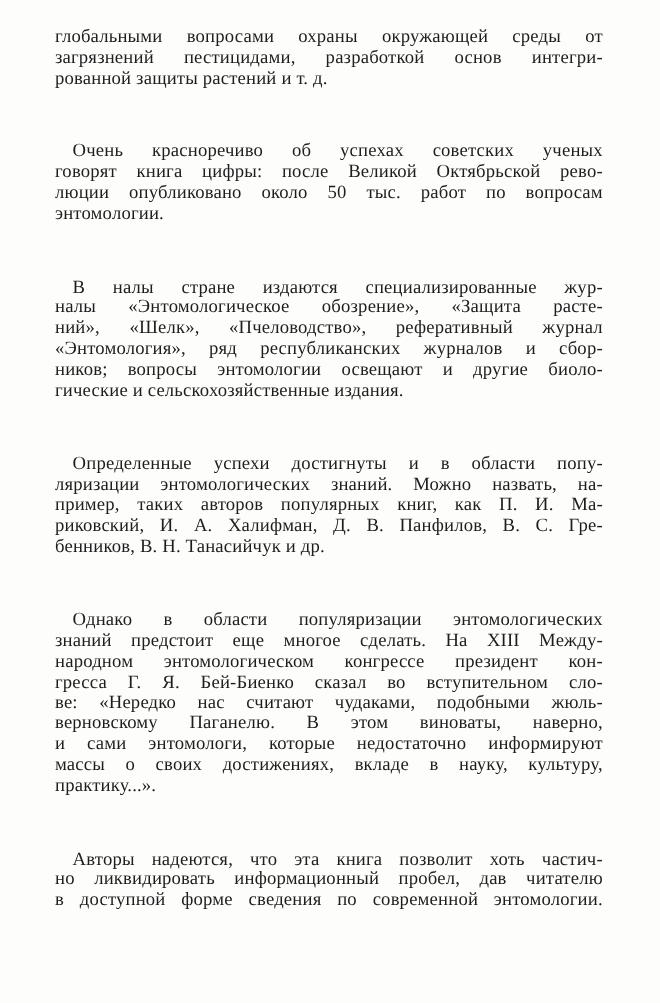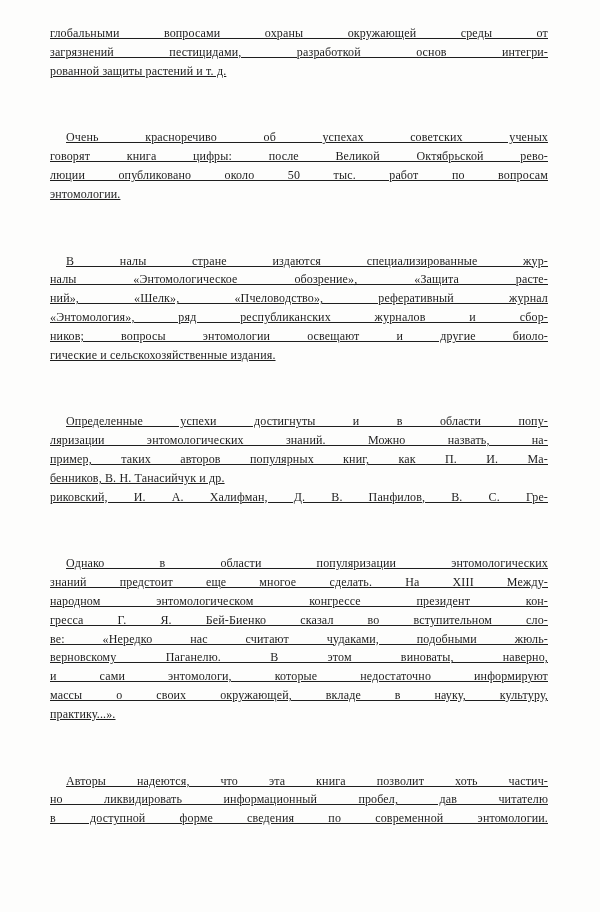--- a/index.html
+++ b/index.html
@@ -21,27 +21,26 @@
     left: 50px;
     top: 24px;
     width: 498px;
     color: #1e1e1e;
   }
   .para {
     margin: 0;
     padding: 0;
   }
   .ln {
-    font-size: 12px;
+    font-size: 17px;
     line-height: 18.8px;
     letter-spacing: 0.15px;
     white-space: normal;
     text-align: justify;
     text-align-last: justify;
-    text-decoration: underline;
   }
   .ln.last {
     text-align: right;
     text-align-last: left;
   }
   .ln.ind {
     text-indent: 16px;
     margin-top: 48px;
   }
 </style>
@@ -70,33 +69,33 @@
       <div class="ln">ний», «Шелк», «Пчеловодство», реферативный журнал</div>
       <div class="ln">«Энтомология», ряд республиканских журналов и сбор-</div>
       <div class="ln">ников; вопросы энтомологии освещают и другие биоло-</div>
       <div class="ln last">гические и сельскохозяйственные издания.</div>
     </div>
 
     <div class="para">
       <div class="ln ind">Определенные успехи достигнуты и в области попу-</div>
       <div class="ln">ляризации энтомологических знаний. Можно назвать, на-</div>
       <div class="ln">пример, таких авторов популярных книг, как П. И. Ма-</div>
+      <div class="ln">риковский, И. А. Халифман, Д. В. Панфилов, В. С. Гре-</div>
       <div class="ln last">бенников, В. Н. Танасийчук и др.</div>
-      <div class="ln">риковский, И. А. Халифман, Д. В. Панфилов, В. С. Гре-</div>
     </div>
 
     <div class="para">
       <div class="ln ind">Однако в области популяризации энтомологических</div>
       <div class="ln">знаний предстоит еще многое сделать. На XIII Между-</div>
       <div class="ln">народном энтомологическом конгрессе президент кон-</div>
       <div class="ln">гресса Г. Я. Бей-Биенко сказал во вступительном сло-</div>
       <div class="ln">ве: «Нередко нас считают чудаками, подобными жюль-</div>
       <div class="ln">верновскому Паганелю. В этом виноваты, наверно,</div>
       <div class="ln">и сами энтомологи, которые недостаточно информируют</div>
-      <div class="ln">массы о своих окружающей, вкладе в науку, культуру,</div>
+      <div class="ln">массы о своих достижениях, вкладе в науку, культуру,</div>
       <div class="ln last">практику...».</div>
     </div>
 
     <div class="para">
       <div class="ln ind">Авторы надеются, что эта книга позволит хоть частич-</div>
       <div class="ln">но ликвидировать информационный пробел, дав читателю</div>
       <div class="ln">в доступной форме сведения по современной энтомологии.</div>
     </div>
 
   </div>

